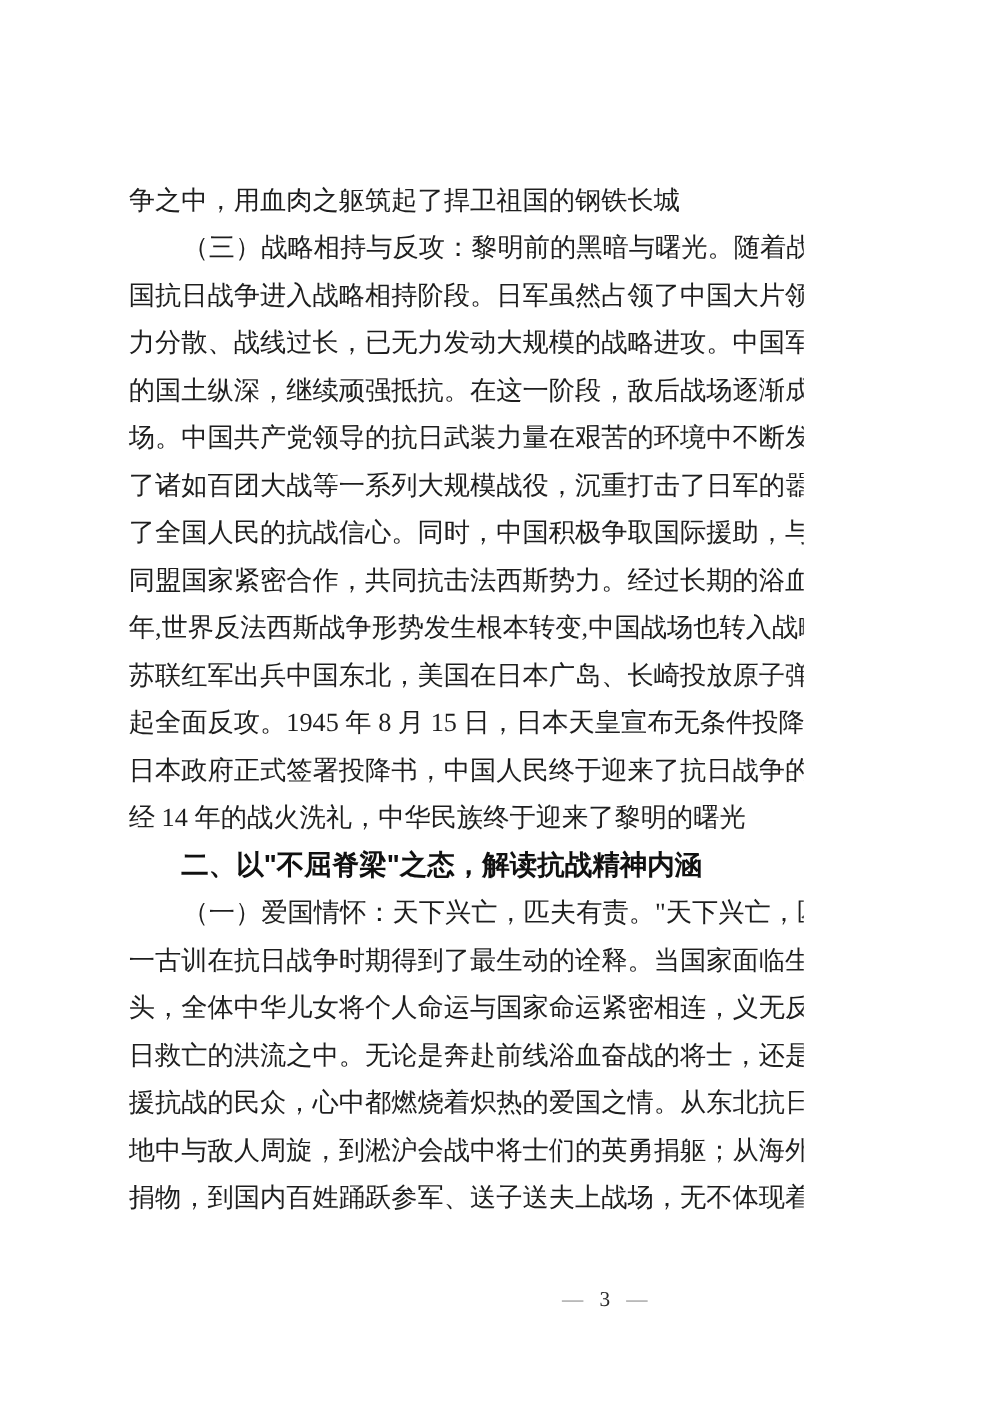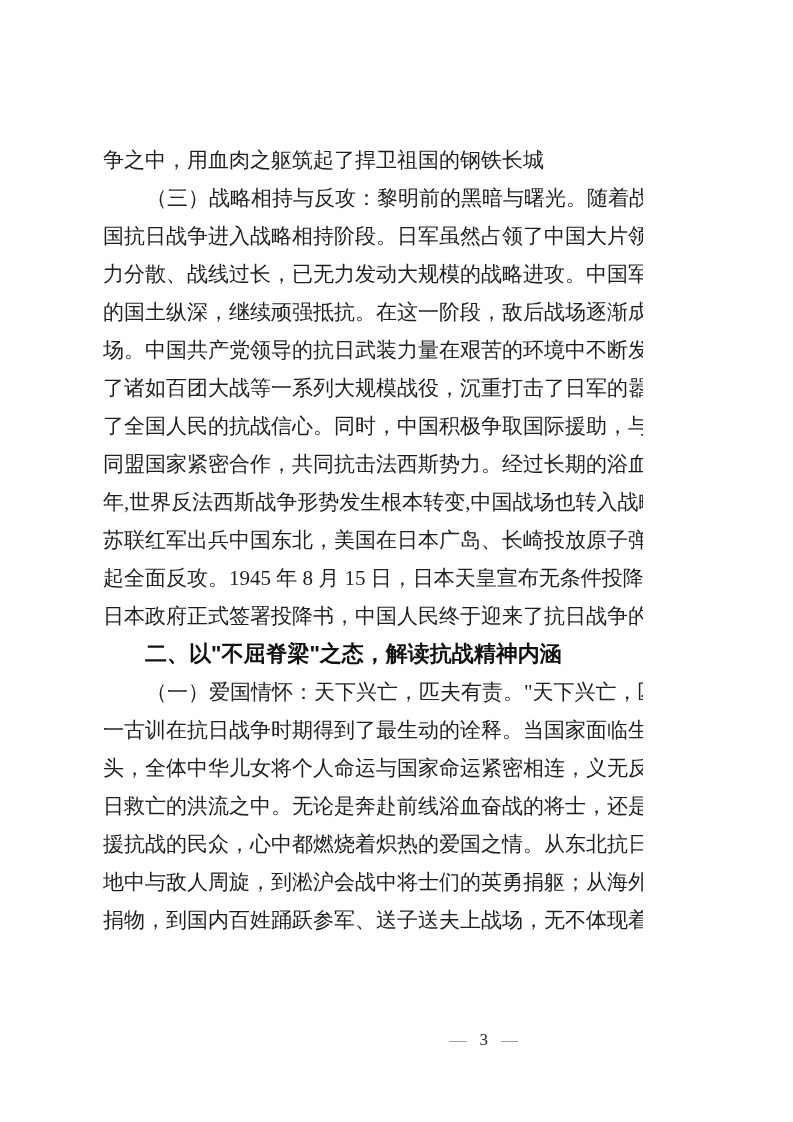--- a/index.html
+++ b/index.html
@@ -79,20 +79,21 @@
     <div class="line">力分散、战线过长，已无力发动大规模的战略进攻。中国军民则利用广阔</div>
     <div class="line">的国土纵深，继续顽强抵抗。在这一阶段，敌后战场逐渐成为抗战的主战</div>
     <div class="line">场。中国共产党领导的抗日武装力量在艰苦的环境中不断发展壮大，开展</div>
     <div class="line">了诸如百团大战等一系列大规模战役，沉重打击了日军的嚣张气焰，鼓舞</div>
     <div class="line">了全国人民的抗战信心。同时，中国积极争取国际援助，与世界反法西斯</div>
     <div class="line">同盟国家紧密合作，共同抗击法西斯势力。经过长期的浴血奋战，1945</div>
     <div class="line">年,世界反法西斯战争形势发生根本转变,中国战场也转入战略反攻阶段。</div>
     <div class="line">苏联红军出兵中国东北，美国在日本广岛、长崎投放原子弹，中国军民发</div>
     <div class="line">起全面反攻。1945 年 8 月 15 日，日本天皇宣布无条件投降，9 月 2 日，</div>
     <div class="line">日本政府正式签署投降书，中国人民终于迎来了抗日战争的伟大胜利，历</div>
+    <div class="line no-just">经 14 年的战火洗礼，中华民族终于迎来了黎明的曙光</div>
 
     <div class="line heading">二、以"不屈脊梁"之态，解读抗战精神内涵</div>
 
     <div class="line indent"><span class="bold-lead">（一）爱国情怀：天下兴亡，匹夫有责。</span><span>"天下兴亡，匹夫有责"，这</span></div>
 
     <div class="line">一古训在抗日战争时期得到了最生动的诠释。当国家面临生死存亡的关</div>
     <div class="line">头，全体中华儿女将个人命运与国家命运紧密相连，义无反顾地投身到抗</div>
     <div class="line">日救亡的洪流之中。无论是奔赴前线浴血奋战的将士，还是在后方积极支</div>
     <div class="line">援抗战的民众，心中都燃烧着炽热的爱国之情。从东北抗日联军在冰天雪</div>
     <div class="line">地中与敌人周旋，到淞沪会战中将士们的英勇捐躯；从海外华侨积极捐款</div>

